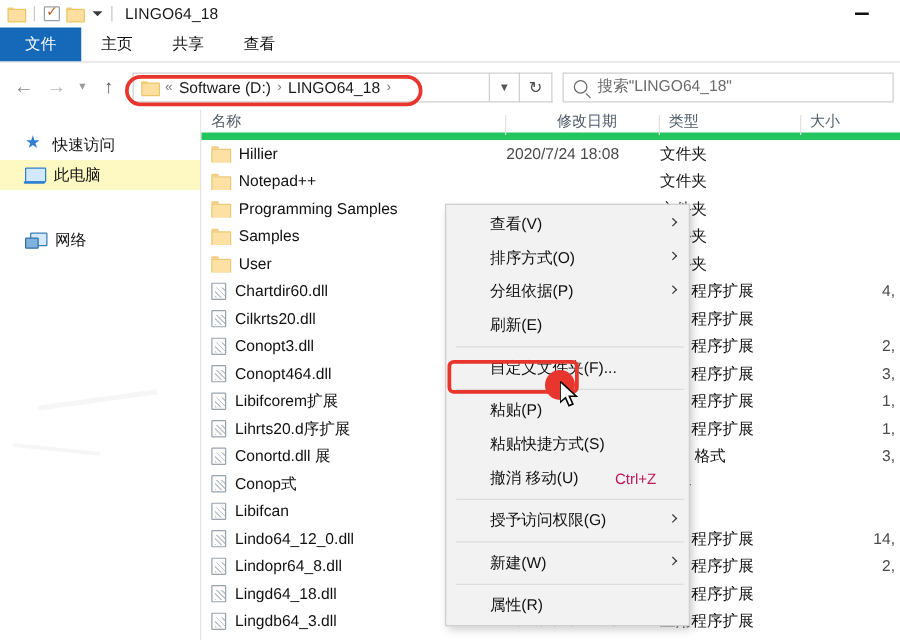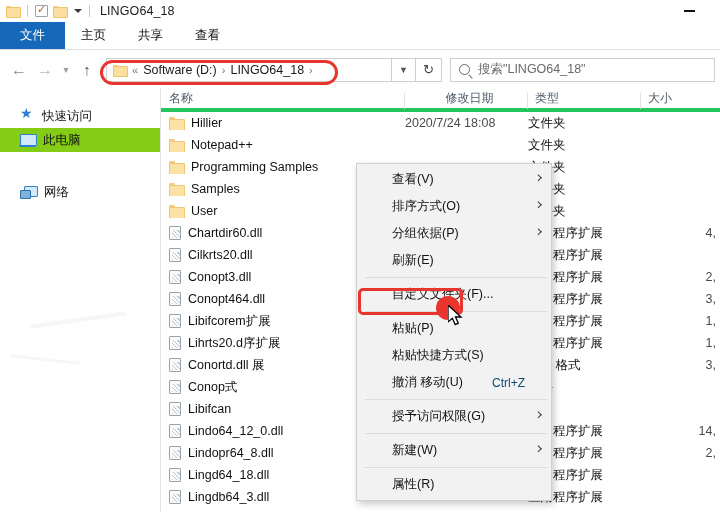--- a/index.html
+++ b/index.html
@@ -114,21 +114,21 @@
   .content { position:absolute; left:0; top:88px; width:720px; height:424px; background:#fff; }
   .vsplit { position:absolute; left:160px; top:0; width:1px; height:424px; background:#e4e4e4; }
 
   
   .sidebar { position:absolute; left:0; top:0; width:160px; height:424px; background:#fff; }
   .side-item {
     display:flex; align-items:center; gap:7px; height:24px; padding-left:20px;
     font-size:12.5px; color:#111; cursor:default;
   }
   .side-item.sel { background:#cfe3f7; }
-  .side-item.sel.gray { background:#84cc16; }
+  .side-item.sel.gray { background:#fef9c3; }
   .side-spacer { height:28px; }
   .ic-star { width:15px; height:14px; position:relative; }
   .ic-star::before{
     content:"★"; position:absolute; left:0; top:-4px; font-size:14px; color:#2f7fd1;
   }
   .ic-pc { width:16px; height:13px; position:relative; }
   .ic-pc::before{
     content:""; position:absolute; left:0; top:0; width:15px; height:10px;
     background:#d2e9fb; border:1.4px solid #2f7fd1; border-radius:1px;
   }
@@ -143,21 +143,21 @@
   }
   .ic-net::after{
     content:""; position:absolute; left:0; top:4px; width:9px; height:7px;
     background:#7fb3dd; border:1.3px solid #2f6fa8; border-radius:1px;
   }
 
   
   .filelist { position:absolute; left:161px; top:0; width:559px; height:424px; overflow:hidden; }
   .colhead {
     display:flex; height:24px; align-items:center;
-    border-bottom:4px solid #22c55e; background:#fff;
+    border-bottom:6px solid #22c55e; background:#fff;
   }
   .ch { font-size:12px; color:#4d5966; padding-left:8px; position:relative; cursor:default; }
   .ch + .ch::before {
     content:""; position:absolute; left:0; top:3px; width:1px; height:16px; background:#e2e2e2;
   }
   .ch.c-name { width:243px; }
   .ch.c-date { width:123px;text-align:center; }
   .ch.c-type { width:113px; }
   .ch.c-size { width:80px; }
 
@@ -196,21 +196,21 @@
   .ctxmenu {
     position:absolute; left:356px; top:163px; width:196px;
     background:#f2f2f2; border:1px solid #cfcfcf;
     box-shadow:2px 3px 7px rgba(0,0,0,.22); z-index:30;
     padding:2px 0;
   }
   .mi {
     height:27px; display:flex; align-items:center; position:relative;
     padding-left:35px; padding-right:12px; font-size:12.5px; color:#111; cursor:default;
   }
-  .mi .acc { margin-left:auto; font-size:12px; color:#0c4a6e; padding-right:14px;}
+  .mi .acc { margin-left:auto; font-size:12px; color:#be185d; padding-right:14px;}
   .mi .arrow {
     position:absolute; right:12px; top:50%; transform:translateY(-50%);
     width:5px; height:5px; border-top:1.6px solid #3b3b3b; border-right:1.6px solid #3b3b3b;
     transform-origin:center; rotate:45deg; margin-top:-3px;
   }
   .msep { height:1px; background:#dcdcdc; margin:3px 4px 3px 8px; }
 
   
   .annot-paste {
     position:absolute; left:358px; top:288px; width:105px; height:27px;

